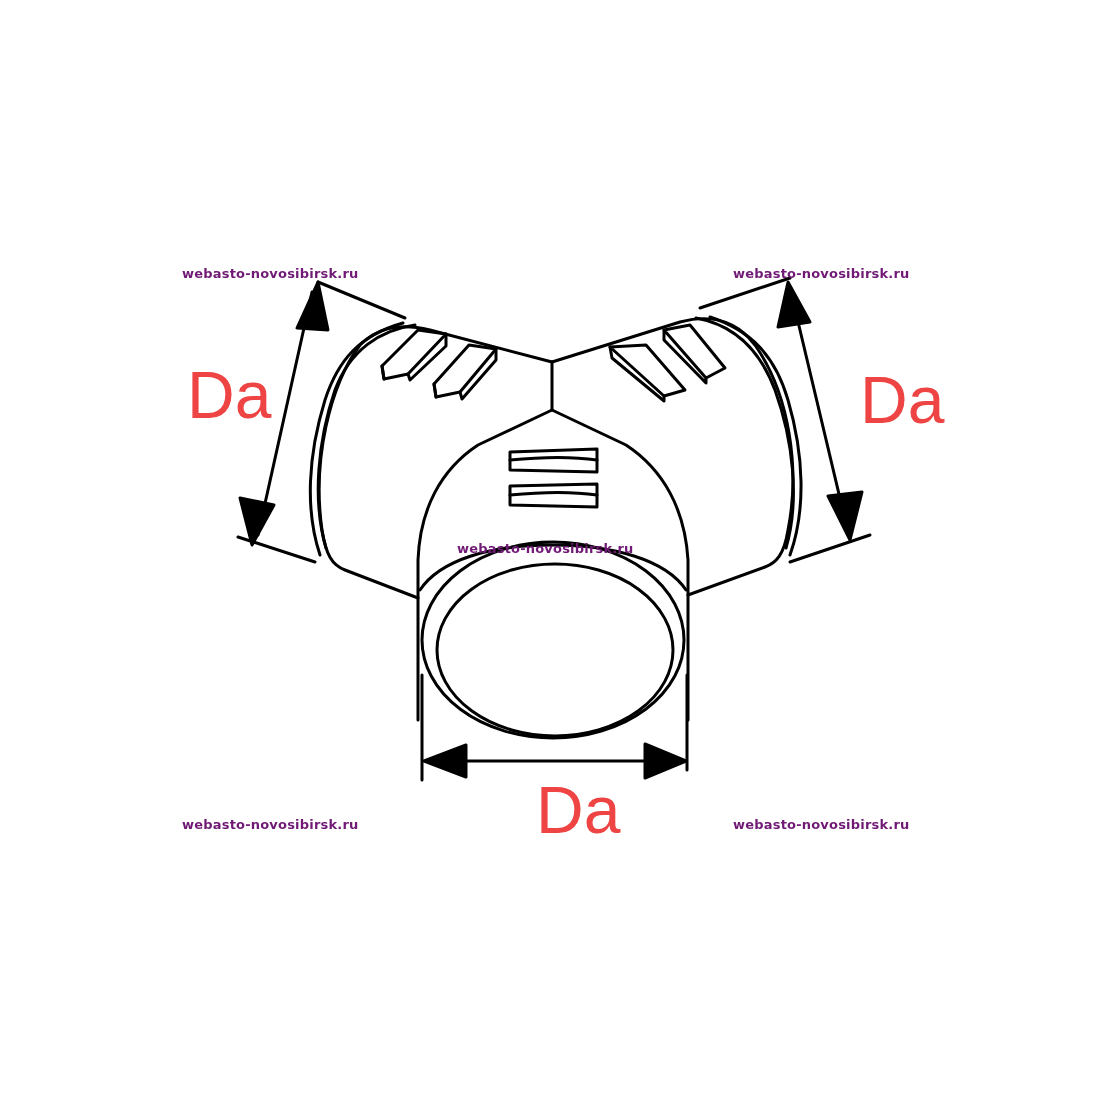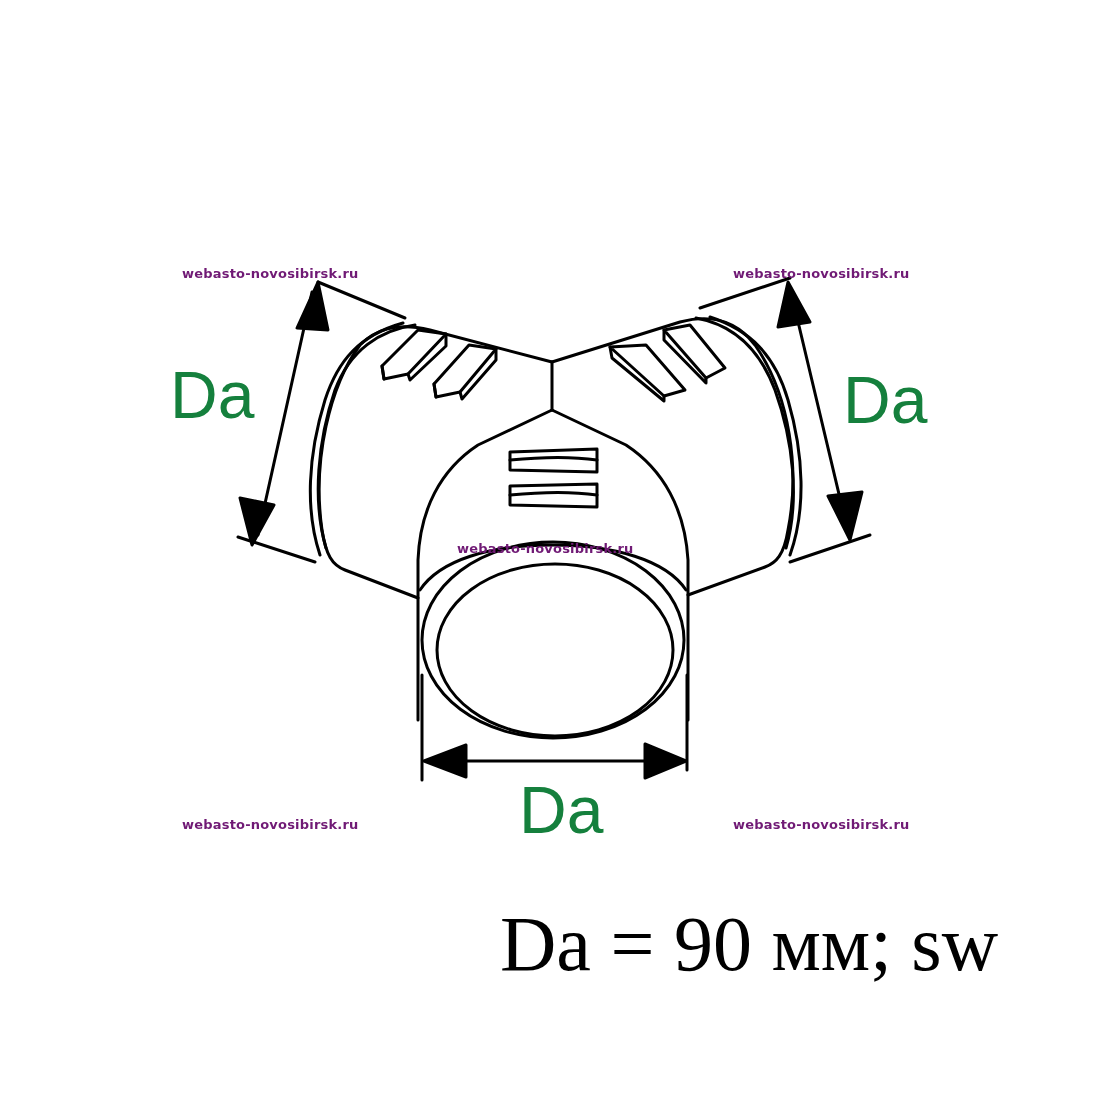--- a/index.html
+++ b/index.html
@@ -1,19 +1,19 @@
 <!DOCTYPE html>
 <html><head>
 <meta charset="utf-8">
 <style>
   html, body { margin:0; padding:0; background:#ffffff; }
   .canvas { position:relative; width:1100px; height:1100px; background:#ffffff; overflow:hidden; }
   svg { position:absolute; left:0; top:0; }
   .wm { position:absolute; font-family:"DejaVu Sans", sans-serif; font-weight:bold; font-size:13px; color:#701a75; white-space:nowrap; letter-spacing:0.2px; }
-  .da { position:absolute; font-family:"Liberation Sans", sans-serif; font-size:66px; color:#15803d; line-height:1; }
+  .da { position:absolute; font-family:"Liberation Sans", sans-serif; font-size:66px; color:#ef4444; line-height:1;margin-left:17px; }
   .formula { position:absolute; left:500px; top:905px; font-family:"Liberation Serif", serif; font-size:78px; color:#000; white-space:nowrap; line-height:1; }
 </style>
 </head>
 <body>
 
 <div class="canvas">
 
   <svg width="1100" height="1100" viewBox="0 0 1100 1100" fill="none" stroke="#000" stroke-width="3" stroke-linejoin="round" stroke-linecap="round">
 
     <g>
@@ -84,14 +84,13 @@
   <div class="da" style="left:170px; top:362px;">Da</div>
   <div class="da" style="left:843px; top:367px;">Da</div>
   <div class="da" style="left:519px; top:777px;">Da</div>
 
   <div class="wm" style="left:182px; top:266px;">webasto-novosibirsk.ru</div>
   <div class="wm" style="left:733px; top:266px;">webasto-novosibirsk.ru</div>
   <div class="wm" style="left:457px; top:541px;">webasto-novosibirsk.ru</div>
   <div class="wm" style="left:182px; top:817px;">webasto-novosibirsk.ru</div>
   <div class="wm" style="left:733px; top:817px;">webasto-novosibirsk.ru</div>
 
-  <div class="formula">Da = 90 мм; sw</div>
 </div>
 
 </body></html>

